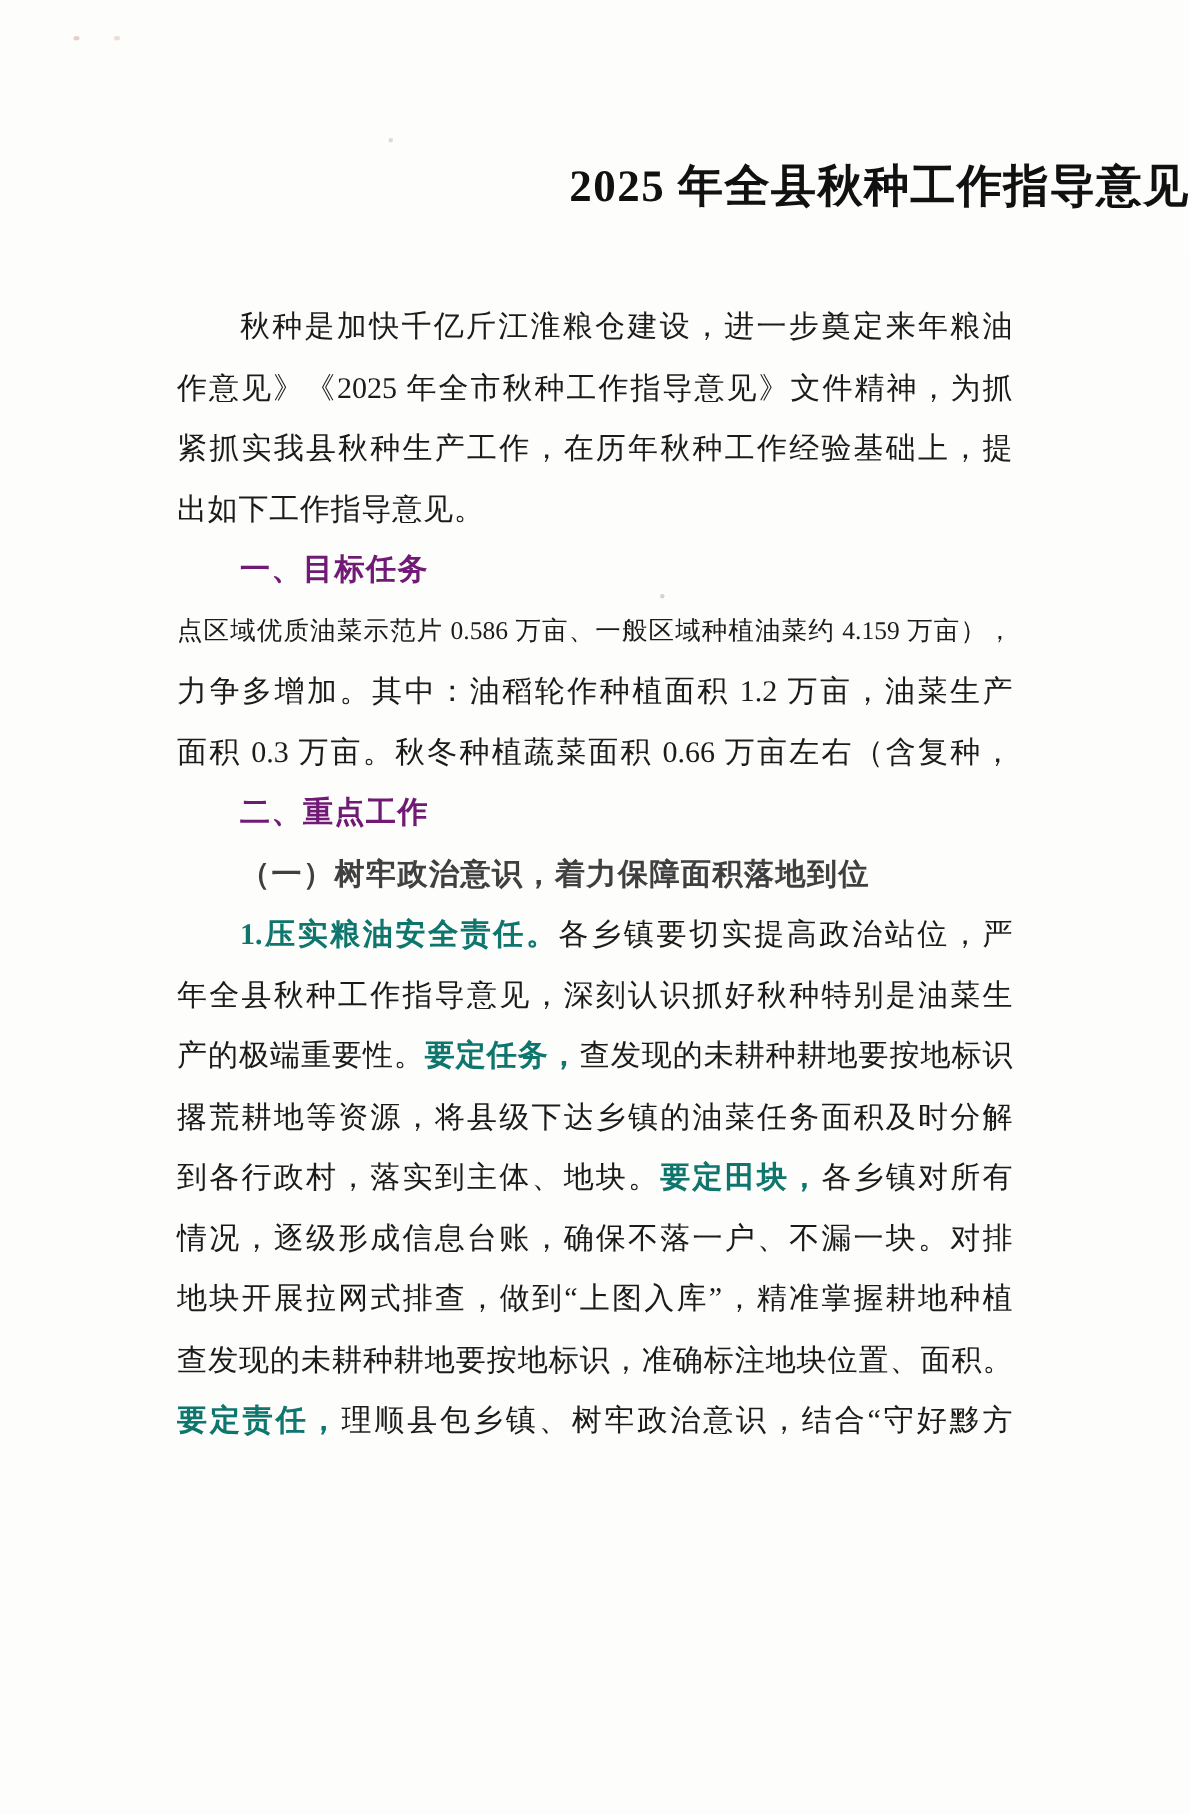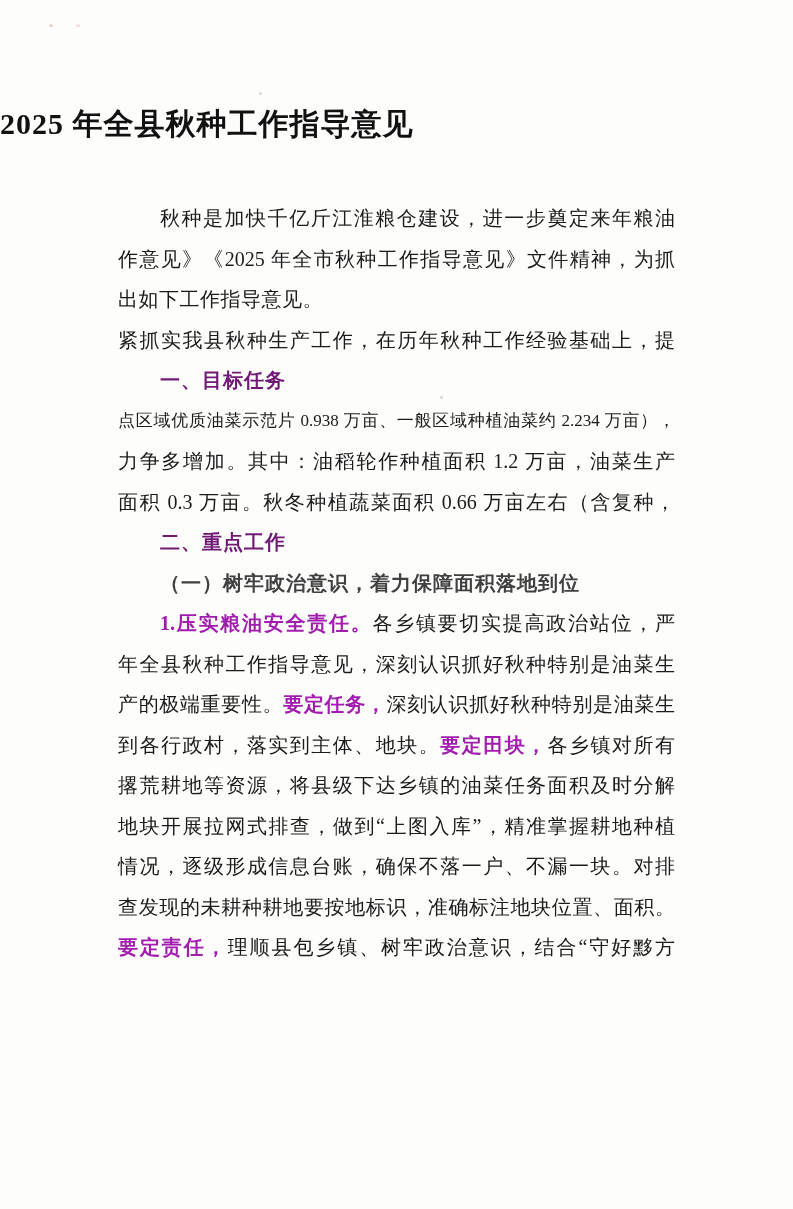--- a/index.html
+++ b/index.html
@@ -14,21 +14,21 @@
     background: #fdfdfc;
     overflow: hidden;
     font-family: "Liberation Serif", "DejaVu Serif", serif;
     color: #1b1b1b;
   }
   .doc-title {
     position: absolute;
     top: 104px;
     left: 0;
     width: 100%;
-    text-align: left;
+    text-align: right;
     font-size: 30px;
     font-weight: bold;
     color: #111111;
     letter-spacing: 1px;
     font-family: "Liberation Serif", "DejaVu Serif", serif;
   }
   .body-col {
     position: absolute;
     left: 118px;
     top: 198px;
@@ -57,21 +57,21 @@
     font-family: "Liberation Sans", "DejaVu Sans", sans-serif;
     font-weight: bold;
     color: #701a75;
     letter-spacing: 1px;
   }
   .ln.sub {
     font-weight: bold;
     color: #404040;
     letter-spacing: 1px;
   }
-  .b { font-weight: bold; color: #a21caf; }
+  .b { font-weight: bold; color: #0f766e; }
   
   .speck {
     position: absolute;
     border-radius: 50%;
   }
   .speck-red1 { left: 49px; top: 24px; width: 4px; height: 3px; background: #e9cdc8; }
   .speck-red2 { left: 76px; top: 24px; width: 4px; height: 3px; background: #eedcd8; }
   .speck-g1  { left: 259px; top: 92px; width: 3px; height: 3px; background: #dddad5; }
   .speck-g2  { left: 440px; top: 396px; width: 3px; height: 3px; background: #d6d3ce; }
 </style>
@@ -82,36 +82,36 @@
   <span class="speck speck-red1"></span>
   <span class="speck speck-red2"></span>
   <span class="speck speck-g1"></span>
   <span class="speck speck-g2"></span>
 
   <div class="doc-title">2025 年全县秋种工作指导意见</div>
 
   <div class="body-col">
     <div class="ln just indent">秋种是加快千亿斤江淮粮仓建设，进一步奠定来年粮油</div>
     <div class="ln just">作意见》《2025 年全市秋种工作指导意见》文件精神，为抓</div>
+    <div class="ln just">紧抓实我县秋种生产工作，在历年秋种工作经验基础上，提</div>
     <div class="ln">出如下工作指导意见。</div>
-    <div class="ln just">紧抓实我县秋种生产工作，在历年秋种工作经验基础上，提</div>
 
     <div class="ln hei indent">一、目标任务</div>
 
-    <div class="ln just small">点区域优质油菜示范片 0.938 万亩、一般区域种植油菜约 2.234 万亩），</div>
+    <div class="ln just small">点区域优质油菜示范片 0.586 万亩、一般区域种植油菜约 4.159 万亩），</div>
     <div class="ln just">力争多增加。其中：油稻轮作种植面积 1.2 万亩，油菜生产</div>
     <div class="ln just">面积 0.3 万亩。秋冬种植蔬菜面积 0.66 万亩左右（含复种，</div>
 
     <div class="ln hei indent">二、重点工作</div>
 
     <div class="ln sub indent">（一）树牢政治意识，着力保障面积落地到位</div>
 
     <div class="ln just indent"><span class="b">1.压实粮油安全责任。</span><span>各乡镇要切实提高政治站位，严</span></div>
     <div class="ln just">年全县秋种工作指导意见，深刻认识抓好秋种特别是油菜生</div>
-    <div class="ln just"><span>产的极端重要性。</span><span class="b">要定任务，</span><span>深刻认识抓好秋种特别是油菜生</span></div>
+    <div class="ln just"><span>产的极端重要性。</span><span class="b">要定任务，</span><span>查发现的未耕种耕地要按地标识</span></div>
+    <div class="ln just">撂荒耕地等资源，将县级下达乡镇的油菜任务面积及时分解</div>
     <div class="ln just"><span>到各行政村，落实到主体、地块。</span><span class="b">要定田块，</span><span>各乡镇对所有</span></div>
-    <div class="ln just">撂荒耕地等资源，将县级下达乡镇的油菜任务面积及时分解</div>
+    <div class="ln just">情况，逐级形成信息台账，确保不落一户、不漏一块。对排</div>
     <div class="ln just">地块开展拉网式排查，做到“上图入库”，精准掌握耕地种植</div>
-    <div class="ln just">情况，逐级形成信息台账，确保不落一户、不漏一块。对排</div>
     <div class="ln just">查发现的未耕种耕地要按地标识，准确标注地块位置、面积。</div>
     <div class="ln just"><span class="b">要定责任，</span><span>理顺县包乡镇、树牢政治意识，结合“守好黟方</span></div>
   </div>
 </div>
 
 </body></html>

